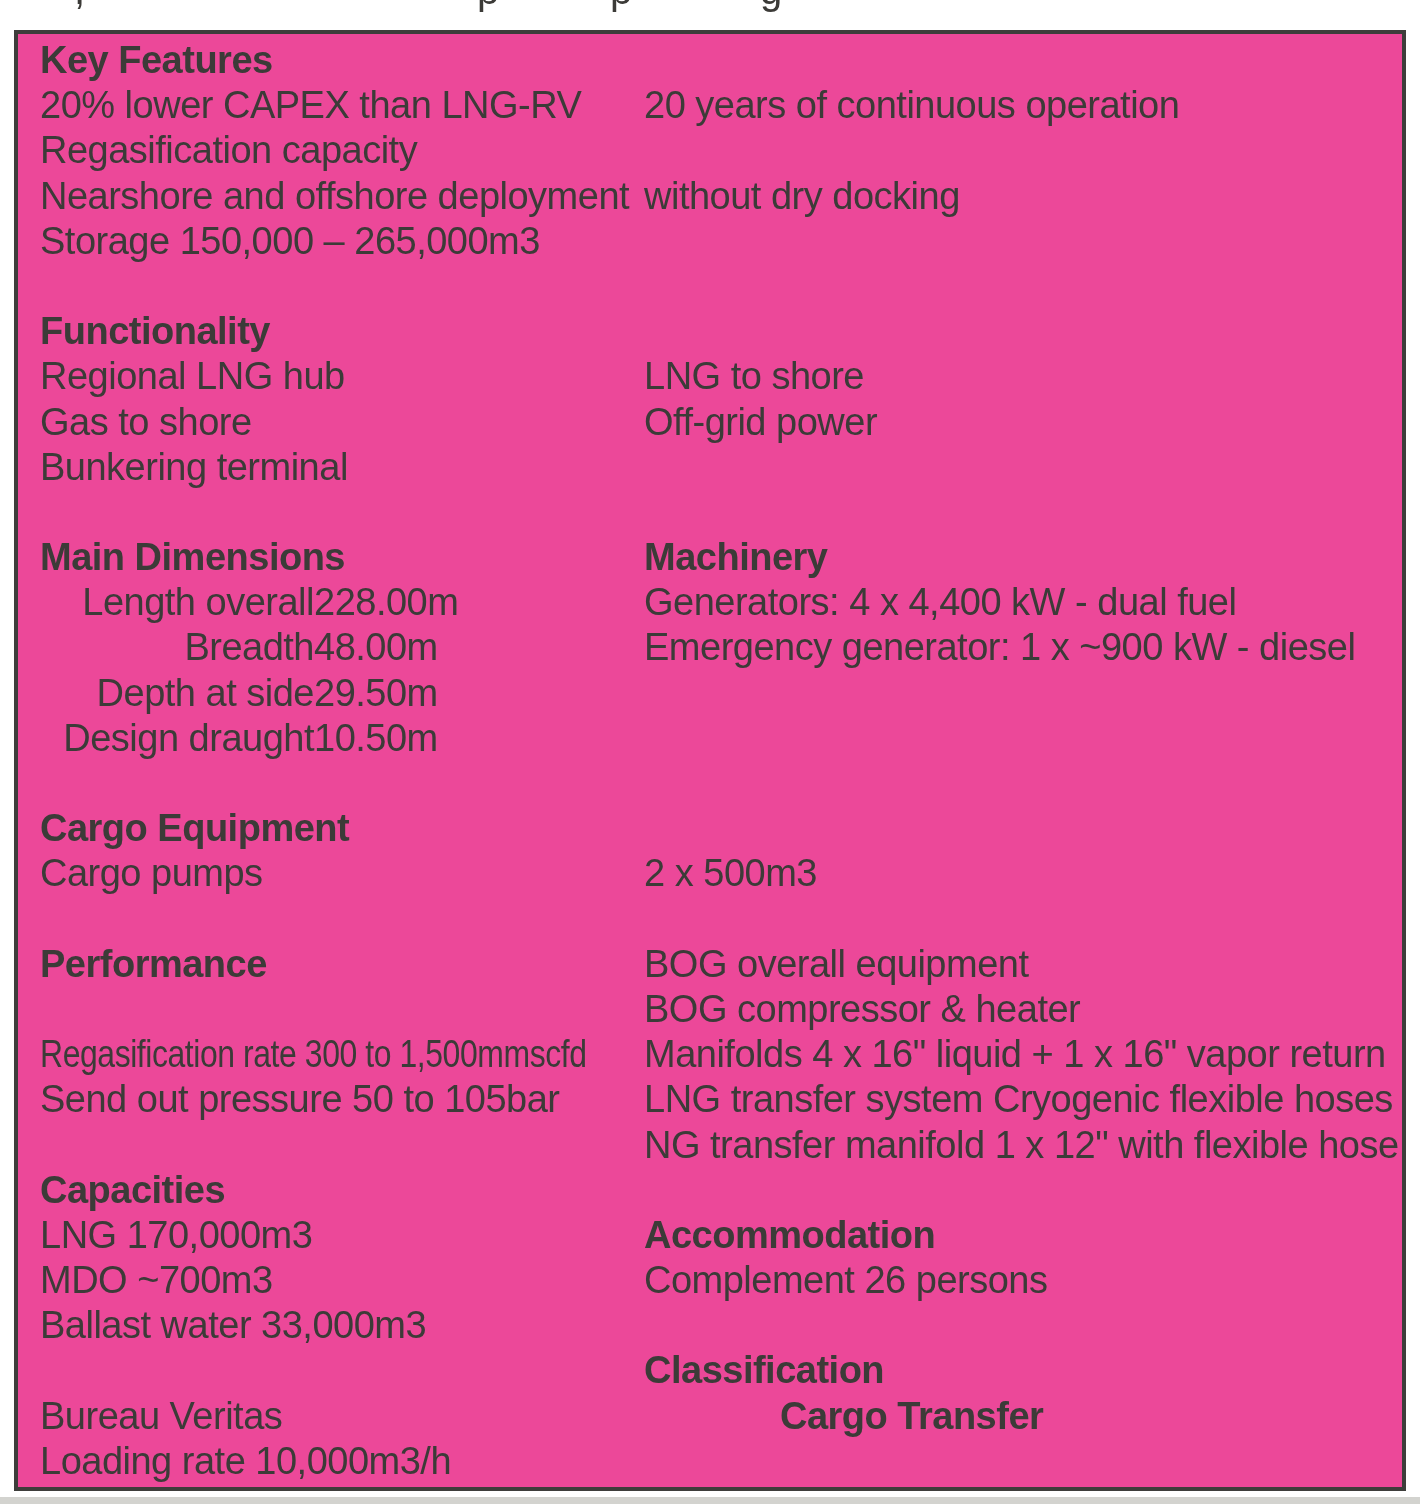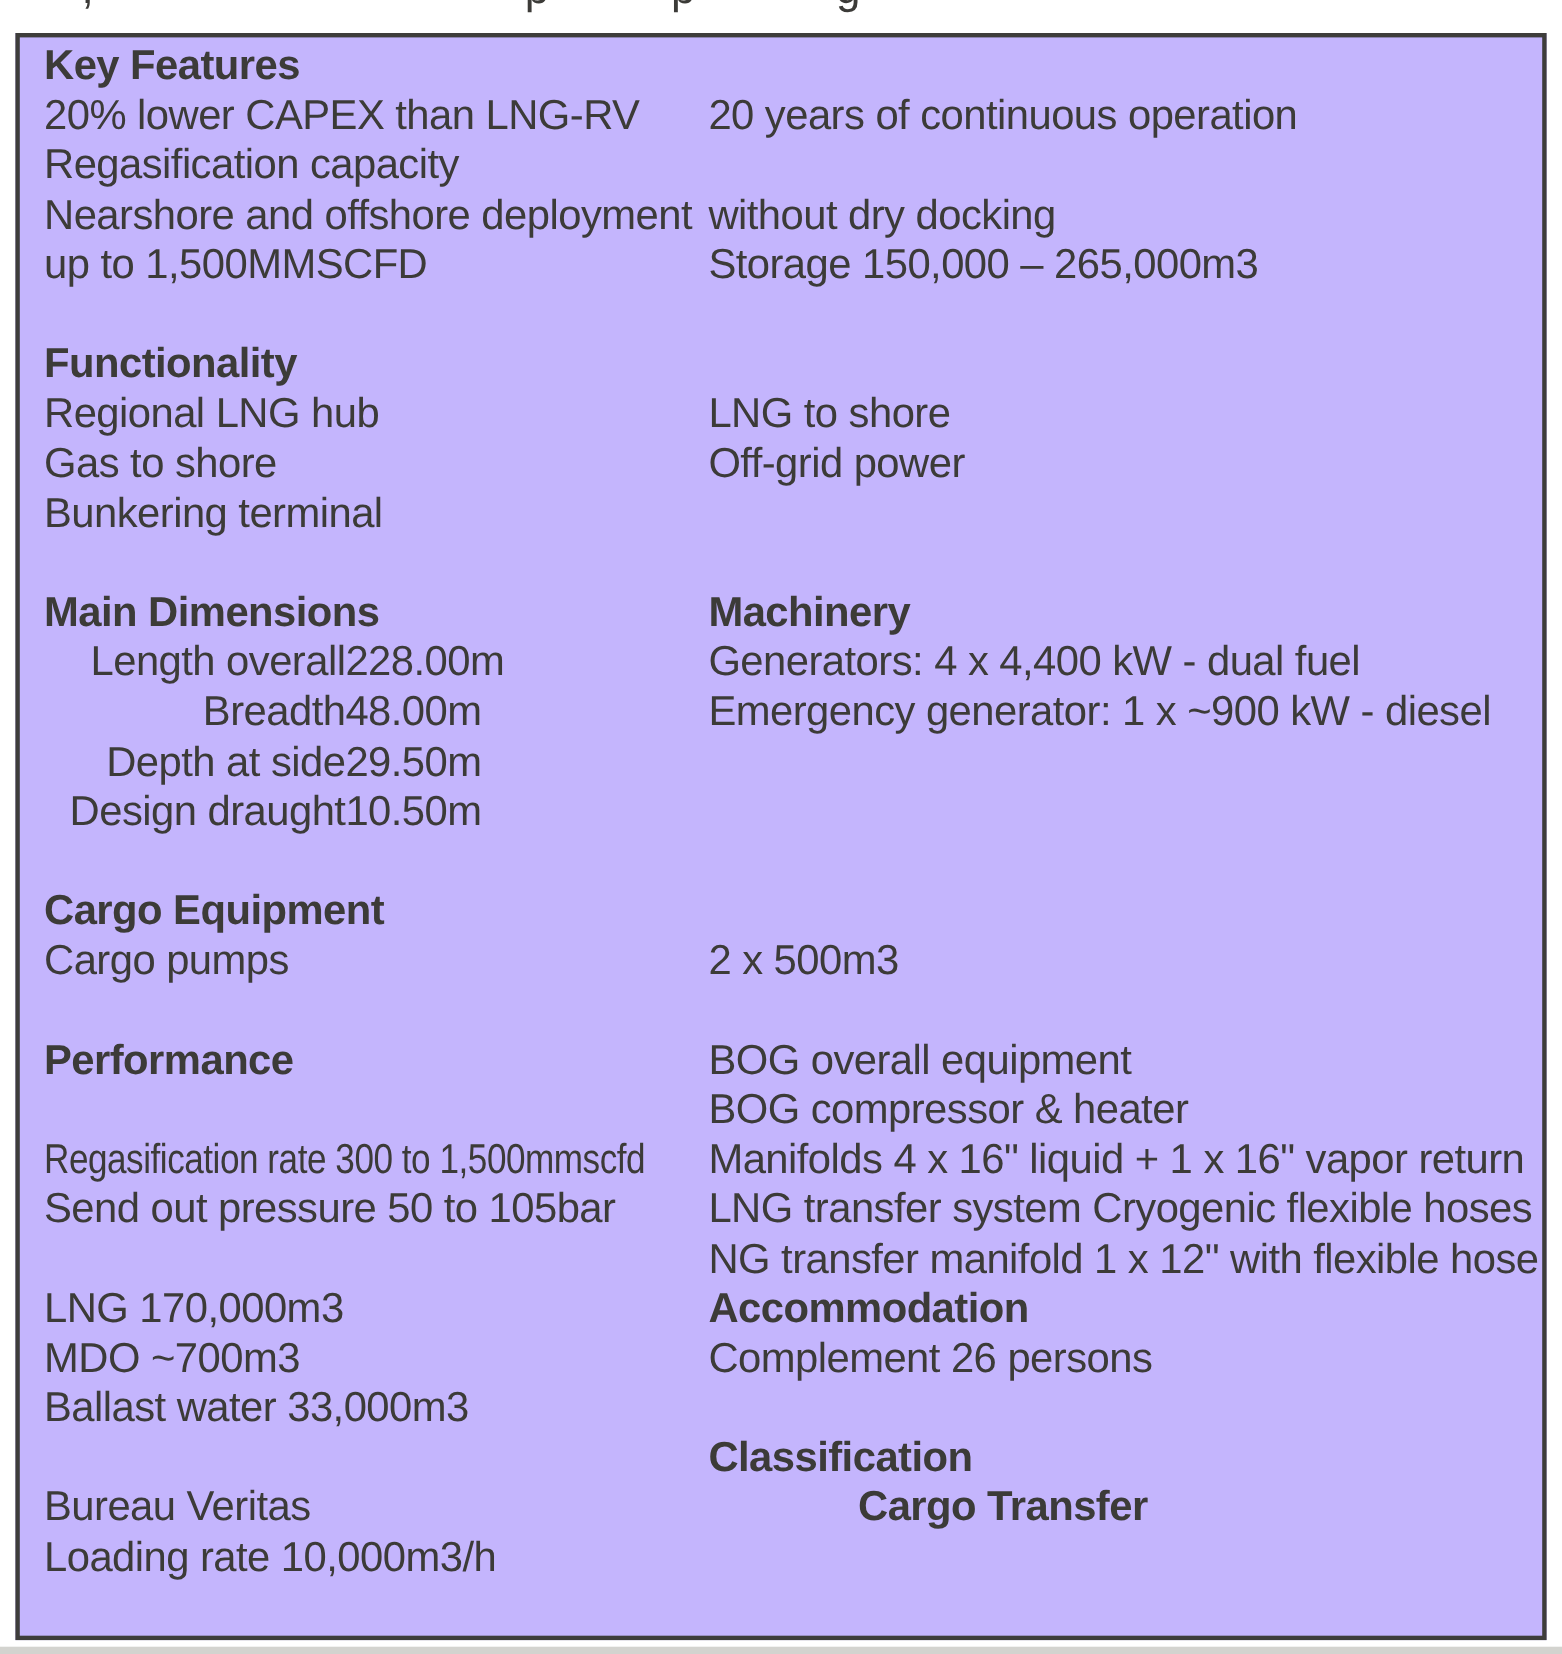--- a/index.html
+++ b/index.html
@@ -53,40 +53,39 @@
 <body style="background: rgb(255, 255, 255);">
 
 <div class="top-fragment">
     <span style="left: 74px;">,</span>
     <span style="left: 300px;">'</span>
     <span style="left: 477px;">p</span>
     <span style="left: 610px;">p</span>
     <span style="left: 760px;">g</span>
   </div>
 
-<div class="spec-panel" style="background: #c4b5fd; border-color: rgb(62, 61, 59);">
+<div class="spec-panel" style="background: #ec4899; border-color: rgb(62, 61, 59);">
   <div class="rows">
       <div class="row">
         <div class="cell left bold">Key Features</div>
         <div class="cell right"></div>
       </div>
       <div class="row">
         <div class="cell left">20% lower CAPEX than LNG-RV</div>
         <div class="cell right">20 years of continuous operation</div>
       </div>
       <div class="row">
         <div class="cell left">Regasification capacity</div>
         <div class="cell right"></div>
       </div>
       <div class="row">
         <div class="cell left">Nearshore and offshore deployment</div>
         <div class="cell right">without dry docking</div>
       </div>
       <div class="row">
-        <div class="cell left">up to 1,500MMSCFD</div>
         <div class="cell right">Storage 150,000 – 265,000m3</div>
       </div>
       <div class="row">
         <div class="cell left"></div>
         <div class="cell right"></div>
       </div>
       <div class="row">
         <div class="cell left bold">Functionality</div>
         <div class="cell right"></div>
       </div>
@@ -156,20 +155,24 @@
       </div>
       <div class="row">
         <div class="cell left">Send out pressure 50 to 105bar</div>
         <div class="cell right">LNG transfer system Cryogenic flexible hoses</div>
       </div>
       <div class="row">
         <div class="cell left"></div>
         <div class="cell right">NG transfer manifold 1 x 12" with flexible hose</div>
       </div>
       <div class="row">
+        <div class="cell left bold">Capacities</div>
+        <div class="cell right"></div>
+      </div>
+      <div class="row">
         <div class="cell left">LNG 170,000m3</div>
         <div class="cell right bold">Accommodation</div>
       </div>
       <div class="row">
         <div class="cell left">MDO ~700m3</div>
         <div class="cell right">Complement 26 persons</div>
       </div>
       <div class="row">
         <div class="cell left">Ballast water 33,000m3</div>
         <div class="cell right"></div>

